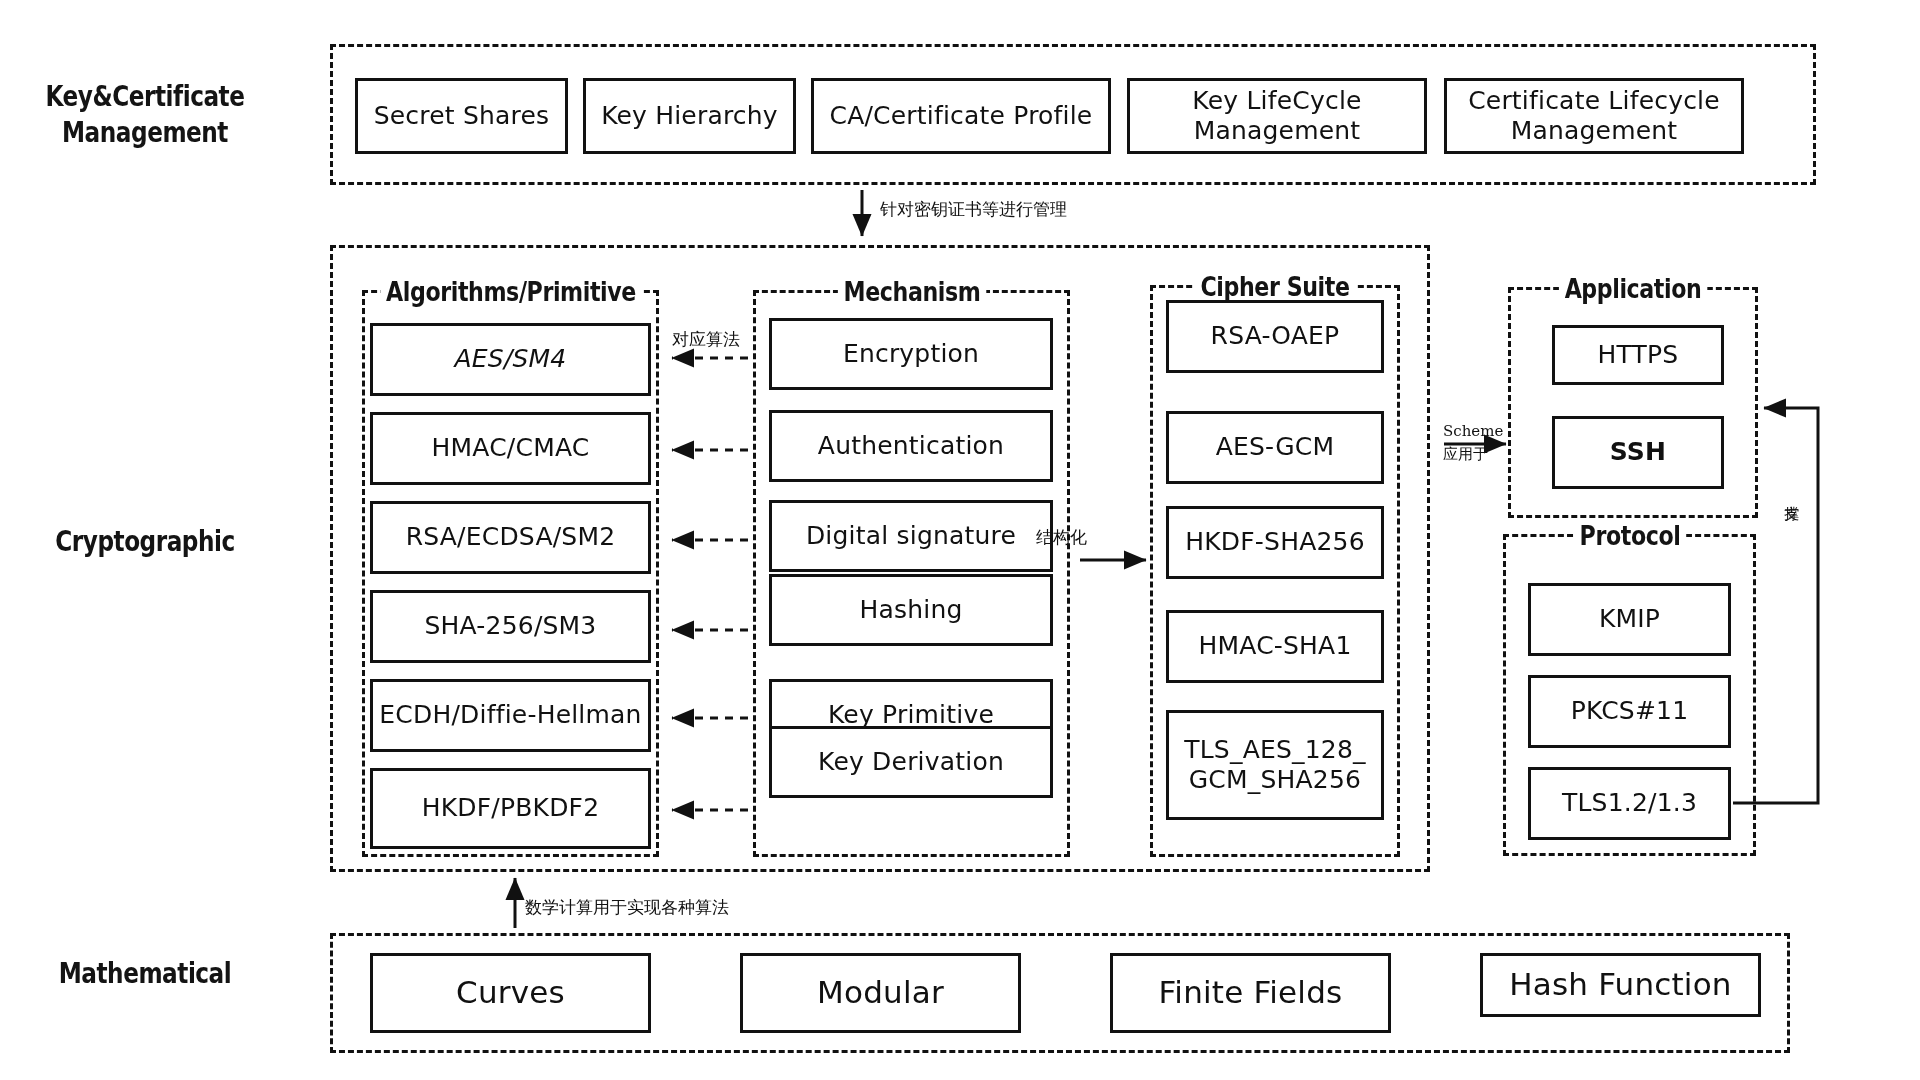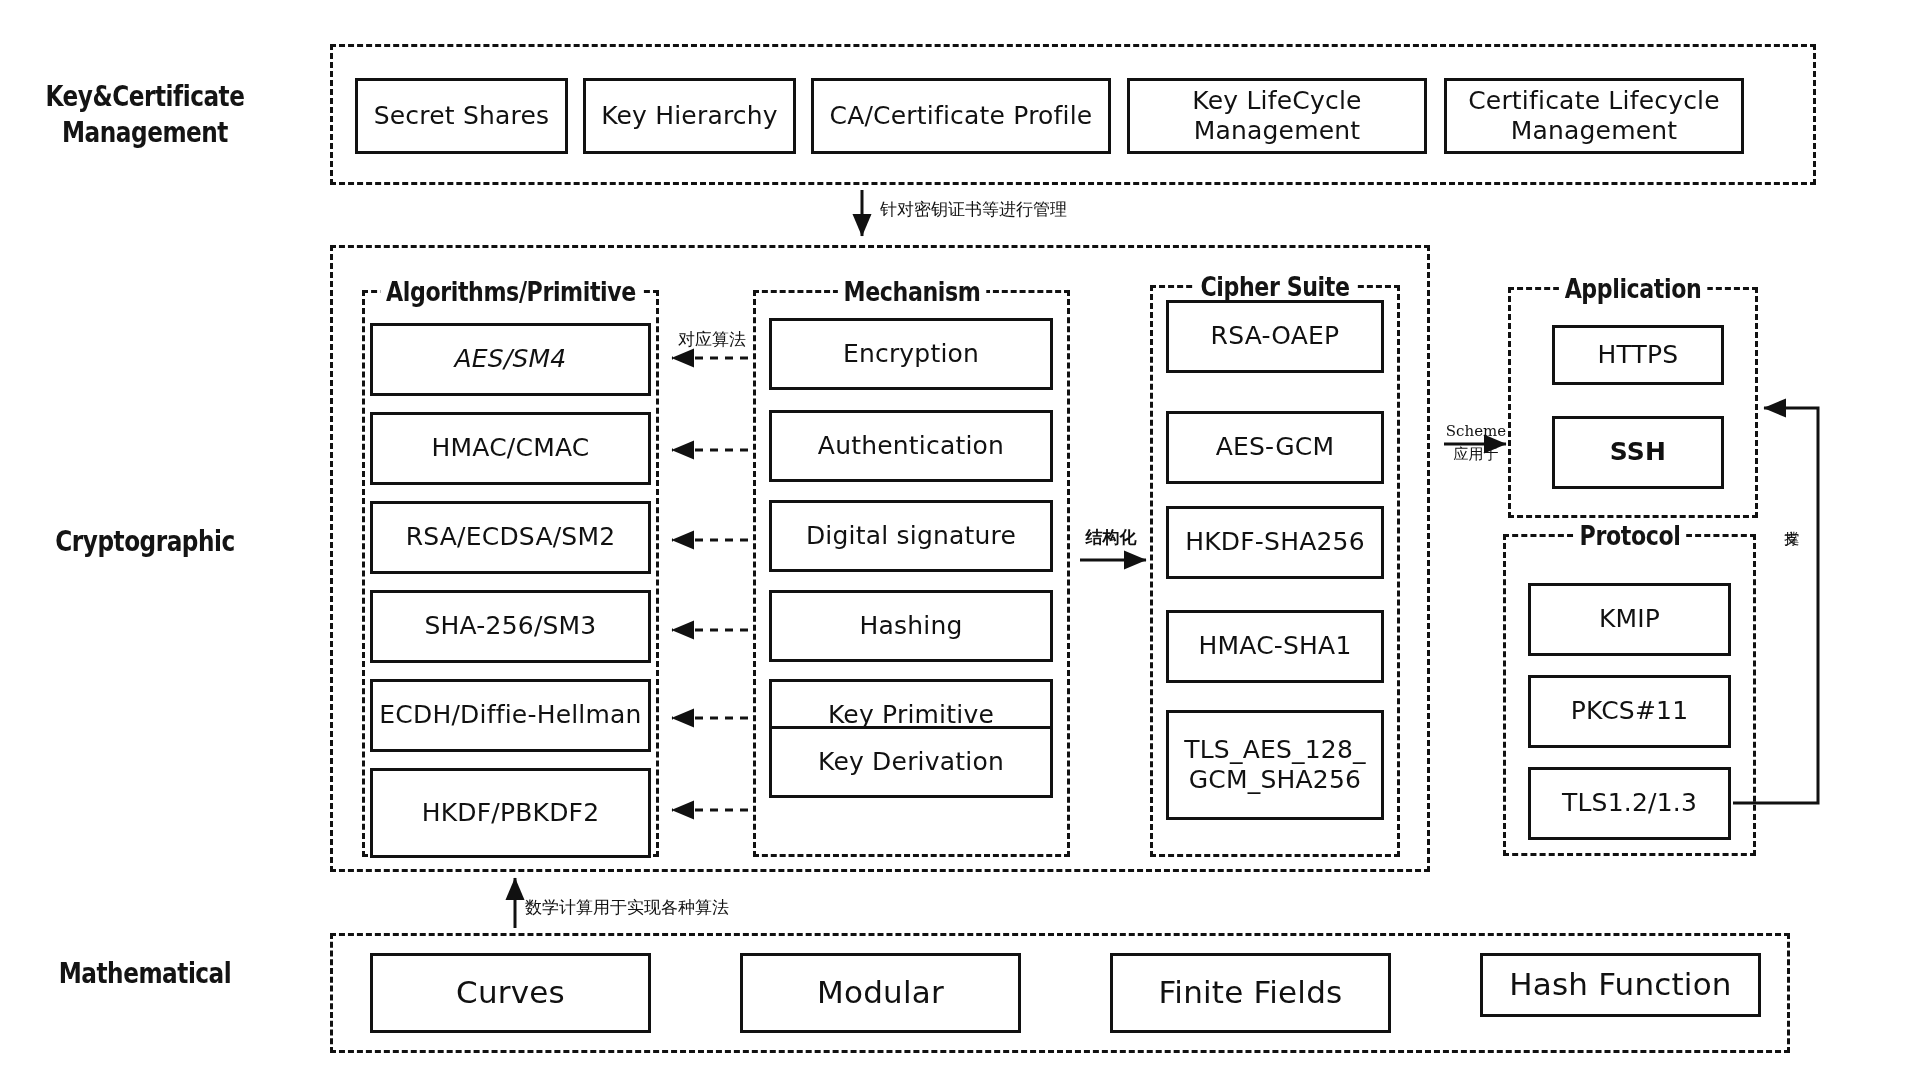--- a/index.html
+++ b/index.html
@@ -63,21 +63,20 @@
   .box.big{font-size:31px;}
 
   
   .conn-label{
     position:absolute;
     font-family:"DejaVu Serif",serif;
     font-size:17px;
     color:#111;
     white-space:pre-line;
     line-height:1.15;
-    text-align:center;
   }
   .conn-label.small{font-size:15px;}
   .conn-label.vert{
     writing-mode:vertical-rl;
     text-orientation:upright;
     line-height:1.05;
   }
 
   svg.overlay{position:absolute;left:0;top:0;width:1920px;height:1080px;pointer-events:none;}
 </style>
@@ -107,29 +106,29 @@
 <div class="dgroup" style="left:330px;top:245px;width:1100px;height:627px;"></div>
 
 <div class="dgroup" style="left:362px;top:290px;width:297px;height:567px;">
   <div class="dgroup-title" style="left:50%;top:0;">Algorithms/Primitive</div>
 </div>
 <div class="box" style="left:370px;top:323px;width:281px;height:73px;font-style:italic;">AES/SM4</div>
 <div class="box" style="left:370px;top:412px;width:281px;height:73px;">HMAC/CMAC</div>
 <div class="box" style="left:370px;top:501px;width:281px;height:73px;">RSA/ECDSA/SM2</div>
 <div class="box" style="left:370px;top:590px;width:281px;height:73px;">SHA-256/SM3</div>
 <div class="box" style="left:370px;top:679px;width:281px;height:73px;">ECDH/Diffie-Hellman</div>
-<div class="box" style="left:370px;top:768px;width:281px;height:90px;">HKDF/PBKDF2</div>
+<div class="box" style="left:370px;top:768px;width:281px;height:81px;">HKDF/PBKDF2</div>
 
 <div class="dgroup" style="left:753px;top:290px;width:317px;height:567px;">
   <div class="dgroup-title" style="left:50%;top:0;">Mechanism</div>
 </div>
 <div class="box" style="left:769px;top:318px;width:284px;height:72px;">Encryption</div>
 <div class="box" style="left:769px;top:410px;width:284px;height:72px;">Authentication</div>
 <div class="box" style="left:769px;top:500px;width:284px;height:72px;">Digital signature</div>
-<div class="box" style="left:769px;top:590px;width:284px;height:72px;">Hashing</div>
+<div class="box" style="left:769px;top:574px;width:284px;height:72px;">Hashing</div>
 <div class="box" style="left:769px;top:679px;width:284px;height:72px;">Key Primitive</div>
 <div class="box" style="left:769px;top:726px;width:284px;height:72px;">Key Derivation</div>
 
 <div class="dgroup" style="left:1150px;top:285px;width:250px;height:572px;">
   <div class="dgroup-title" style="left:50%;top:0;">Cipher Suite</div>
 </div>
 <div class="box" style="left:1166px;top:300px;width:218px;height:73px;">RSA-OAEP</div>
 <div class="box" style="left:1166px;top:411px;width:218px;height:73px;">AES-GCM</div>
 <div class="box" style="left:1166px;top:506px;width:218px;height:73px;">HKDF-SHA256</div>
 <div class="box" style="left:1166px;top:610px;width:218px;height:73px;">HMAC-SHA1</div>
@@ -144,21 +143,21 @@
 
 <div class="dgroup" style="left:1503px;top:534px;width:253px;height:322px;">
   <div class="dgroup-title" style="left:50%;top:0;">Protocol</div>
 </div>
 <div class="box" style="left:1528px;top:583px;width:203px;height:73px;">KMIP</div>
 <div class="box" style="left:1528px;top:675px;width:203px;height:73px;">PKCS#11</div>
 <div class="box" style="left:1528px;top:767px;width:203px;height:73px;">TLS1.2/1.3</div>
 
 <div class="conn-label" style="left:672px;top:330px;width:80px;">对应算法</div>
 
-<div class="conn-label" style="left:1081px;top:528px;width:60px;font-weight:bold;">结构化</div>
+<div class="conn-label" style="left:1036px;top:528px;width:60px;">结构化</div>
 
 <div class="conn-label small" style="left:1443px;top:423px;width:66px;">Scheme</div>
 <div class="conn-label small" style="left:1443px;top:447px;width:66px;font-family:Liberation Mono, monospace;">应用于</div>
 
 <div class="conn-label small vert" style="left:1783px;top:494px;height:50px;">支撑</div>
 
 <div class="conn-label" style="left:525px;top:898px;width:340px;text-align:left;">数学计算用于实现各种算法</div>
 
 <div class="dgroup" style="left:330px;top:933px;width:1460px;height:120px;"></div>
 <div class="box big" style="left:370px;top:953px;width:281px;height:80px;">Curves</div>

